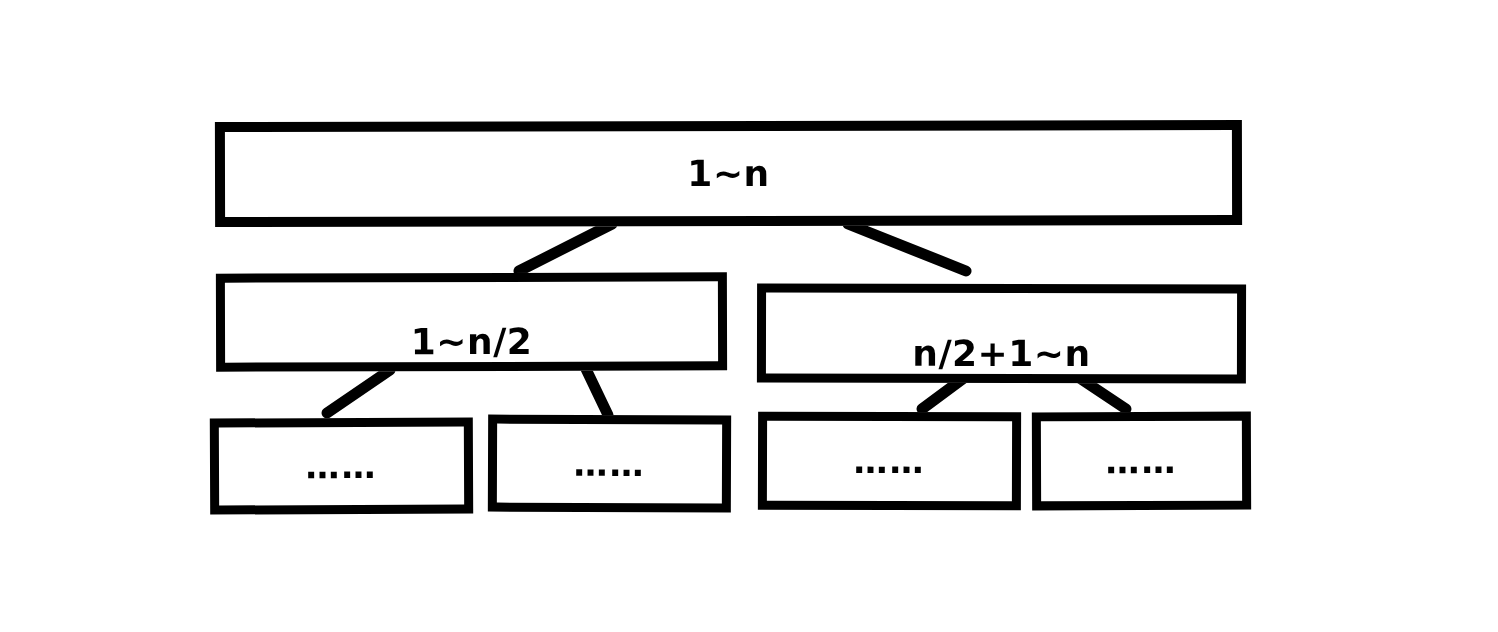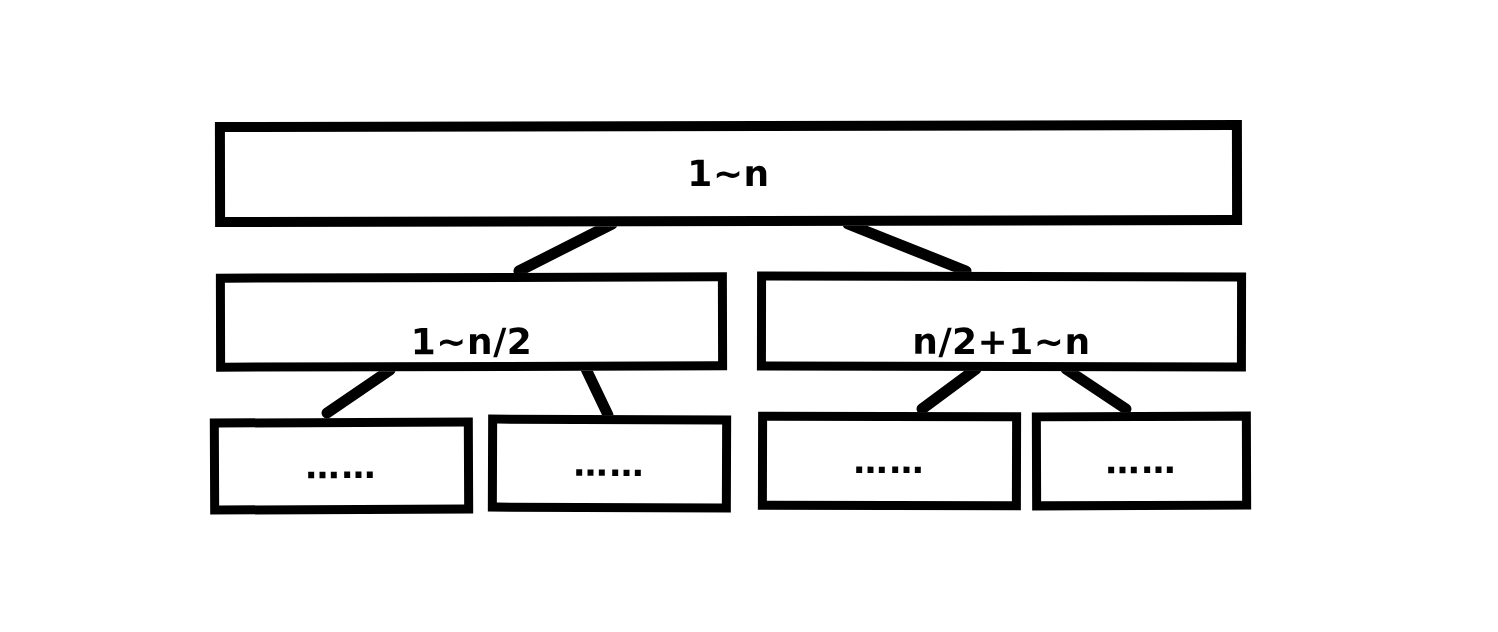--- a/index.html
+++ b/index.html
@@ -51,21 +51,21 @@
     border-width: 10px;
     transform: rotate(-0.12deg);
   }
   
   #node-mid-left {
     left: 216px; top: 273px; width: 511px; height: 98px;
     border-width: 9px;
     transform: rotate(-0.15deg);
   }
   #node-mid-right {
-    left: 757px; top: 272px; width: 489px; height: 99px;
+    left: 757px; top: 284px; width: 489px; height: 99px;
     border-width: 9px;
     transform: rotate(0.1deg);
   }
   
   #node-leaf-1 {
     left: 210px; top: 418px; width: 263px; height: 96px;
     border-width: 9px;
     transform: rotate(-0.25deg);
   }
   #node-leaf-2 {

